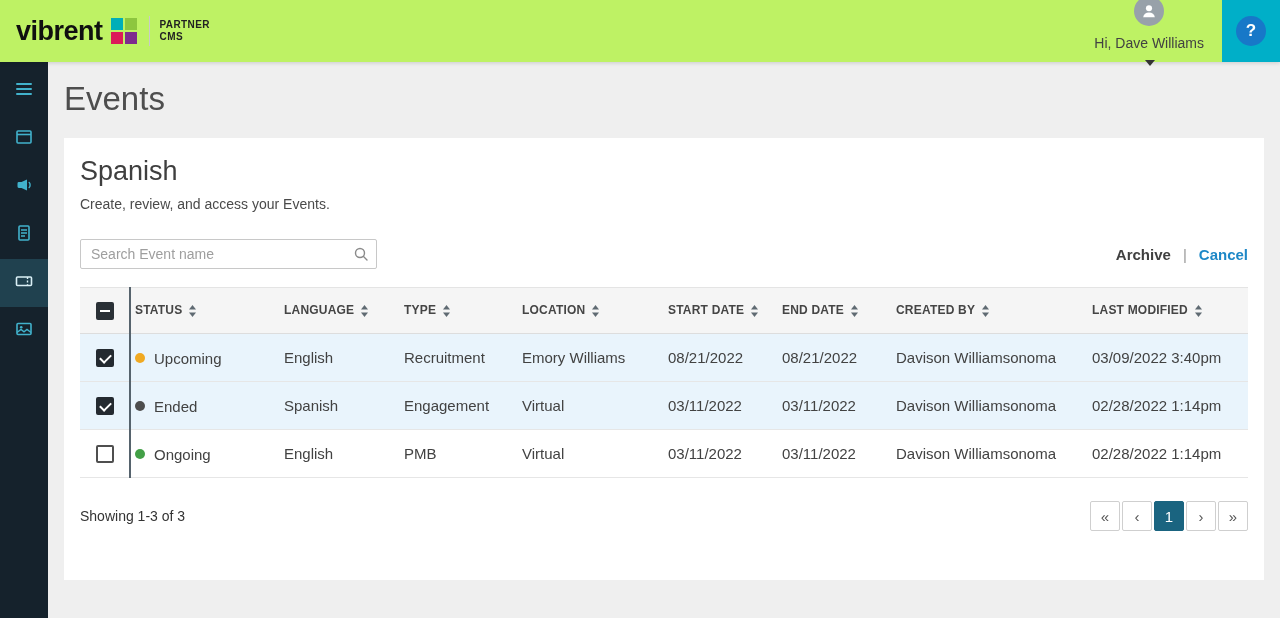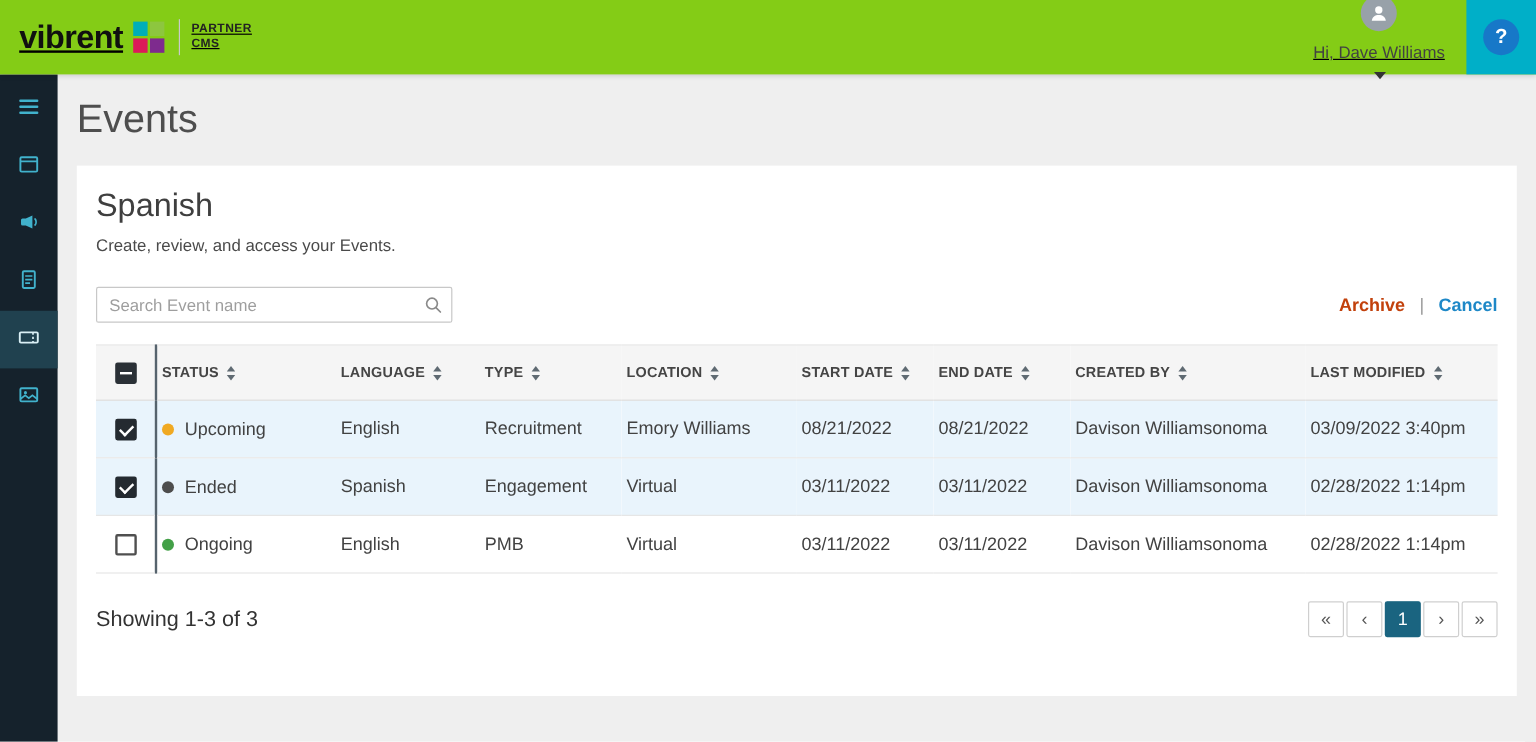--- a/index.html
+++ b/index.html
@@ -1,20 +1,20 @@
 <!DOCTYPE html>
 <html><head>
 <meta charset="utf-8">
 <style>
   * { margin:0; padding:0; box-sizing:border-box; }
   html,body { width:1280px; height:618px; overflow:hidden; font-family:"Liberation Sans", sans-serif; background:#fff; }
 
   
-  .topbar { position:absolute; top:0; left:0; width:1280px; height:62px; background:#84cc16;
-            display:flex; align-items:center; padding-left:16px; box-shadow:0 1px 4px rgba(0,0,0,.15); z-index:20;text-decoration:underline; }
+  .topbar { position:absolute; top:0; left:0; width:1280px; height:62px; background:#bef264;
+            display:flex; align-items:center; padding-left:16px; box-shadow:0 1px 4px rgba(0,0,0,.15); z-index:20; }
   .logo-wrap { display:flex; align-items:center; }
   .logo-text { font-size:27px; font-weight:bold; color:#101010; letter-spacing:-0.5px; }
   .logo-squares { display:grid; grid-template-columns:12px 12px; grid-auto-rows:12px; gap:2px; margin-left:8px; }
   .logo-squares i { display:block; width:12px; height:12px; }
   .logo-divider { width:1px; height:30px; background:#c9c9c9; margin:0 10px 0 12px; }
   .product { font-size:10px; font-weight:bold; color:#222; line-height:1.25; letter-spacing:.4px; }
   .topbar-right { margin-left:auto; margin-right:76px; display:flex; align-items:center; gap:9px;flex-direction:column; }
   .avatar { width:30px; height:30px; border-radius:50%; background:#98a1a9; display:flex; align-items:center; justify-content:center; }
   .greeting { font-size:14px; color:#424242; }
   .caret { width:0; height:0; border-left:5px solid transparent; border-right:5px solid transparent; border-top:6px solid #333; margin-left:2px; }
@@ -32,21 +32,21 @@
   .card { position:absolute; top:76px; left:16px; right:16px; height:442px; background:#fff; padding:0 16px; }
   .overview-title { margin-top:18px; font-size:27px; font-weight:normal; color:#3F3F3F; }
   .overview-sub { margin-top:9px; font-size:14px; color:#4A4A4A; }
 
   .toolbar { margin:27px 0 18px; display:flex; align-items:center; justify-content:space-between; }
   .search-box { position:relative; width:297px; height:30px; }
   .search-box input { width:100%; height:100%; border:1px solid #C8C8C8; border-radius:2px; padding:0 32px 0 10px; font-size:14px; color:#0369a1; font-family:"Liberation Sans", sans-serif; }
   .search-box input::placeholder { color:#9E9E9E; }
   .search-icon { position:absolute; right:8px; top:7px; cursor:pointer; }
   .actions { display:flex; align-items:center; gap:12px; font-size:15px; font-weight:bold; }
-  .archive-link { color:#c2410c; cursor:pointer;text-align:right; }
+  .archive-link { color:#404040; cursor:pointer;text-align:right; }
   .action-sep { color:#999; font-weight:normal; }
   .cancel-link { color:#1E88C7; cursor:pointer; }
 
   
   table { width:100%; border-collapse:collapse; table-layout:fixed; }
   th { background:#F5F5F5; height:46px; font-size:12px; font-weight:bold; color:#454545; text-align:left;
        padding:0 4px; border-top:1px solid #E4E4E4; border-bottom:1px solid #DDD; letter-spacing:.2px; cursor:pointer; white-space:nowrap; }
   td { height:48px; font-size:15px; color:#424242; padding:0 4px; border-bottom:1px solid #E6E6E6; white-space:nowrap; overflow:hidden; }
   .cb-col { border-right:2px solid #56636D !important; }
   th.cb-col, td.cb-col { text-align:center; padding:0; }
@@ -56,21 +56,21 @@
   .status-label { vertical-align:middle; }
 
   .checkbox { display:inline-block; width:18px; height:18px; border:2px solid #4F4F4F; border-radius:2px; background:#fff; position:relative; cursor:pointer; vertical-align:middle; }
   .checkbox[data-checked="true"] { background:#242A30; border-color:#242A30; }
   .checkbox[data-checked="true"]::after { content:""; position:absolute; left:2px; top:3px; width:9px; height:5px; border-left:2px solid #fff; border-bottom:2px solid #fff; transform:rotate(-45deg); }
   .checkbox[data-state="indeterminate"] { background:#2A3036; border-color:#2A3036; }
   .checkbox[data-state="indeterminate"]::after { content:""; position:absolute; left:2px; top:6px; width:10px; height:2px; background:#fff; }
 
   
   .card-footer { margin-top:23px; display:flex; align-items:center; justify-content:space-between; }
-  .showing { font-size:18px; color:#333; }
+  .showing { font-size:14px; color:#333; }
   .pagination { display:flex; gap:2px; }
   .page-btn { min-width:30px; height:30px; border:1px solid #CFCFCF; border-radius:2px; background:#fff; color:#555;
               font-size:15px; display:flex; align-items:center; justify-content:center; cursor:pointer; font-family:"Liberation Sans", sans-serif; }
   .page-btn.active { background:#1A6480; border-color:#1A6480; color:#fff; }
 </style>
 </head>
 <body>
 
 <div class="topbar">
   <div class="logo-wrap">

